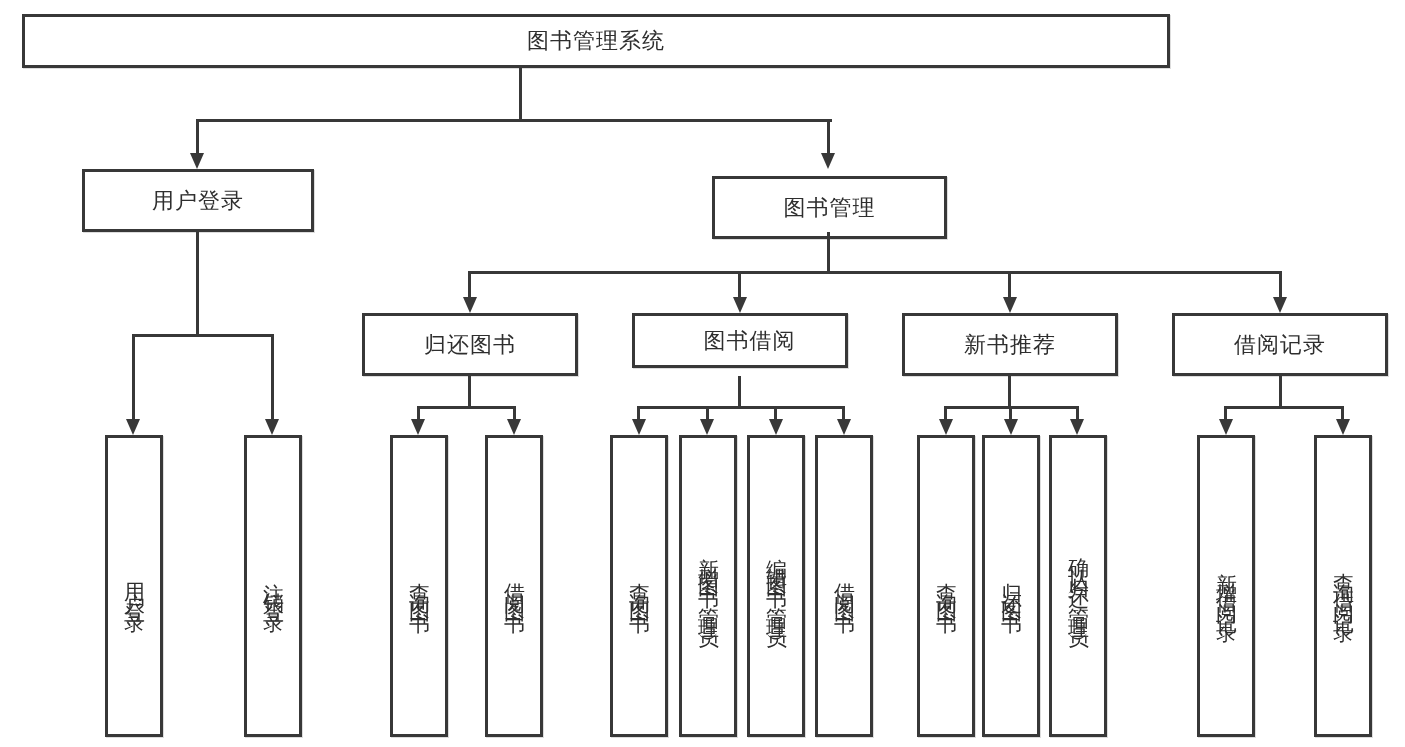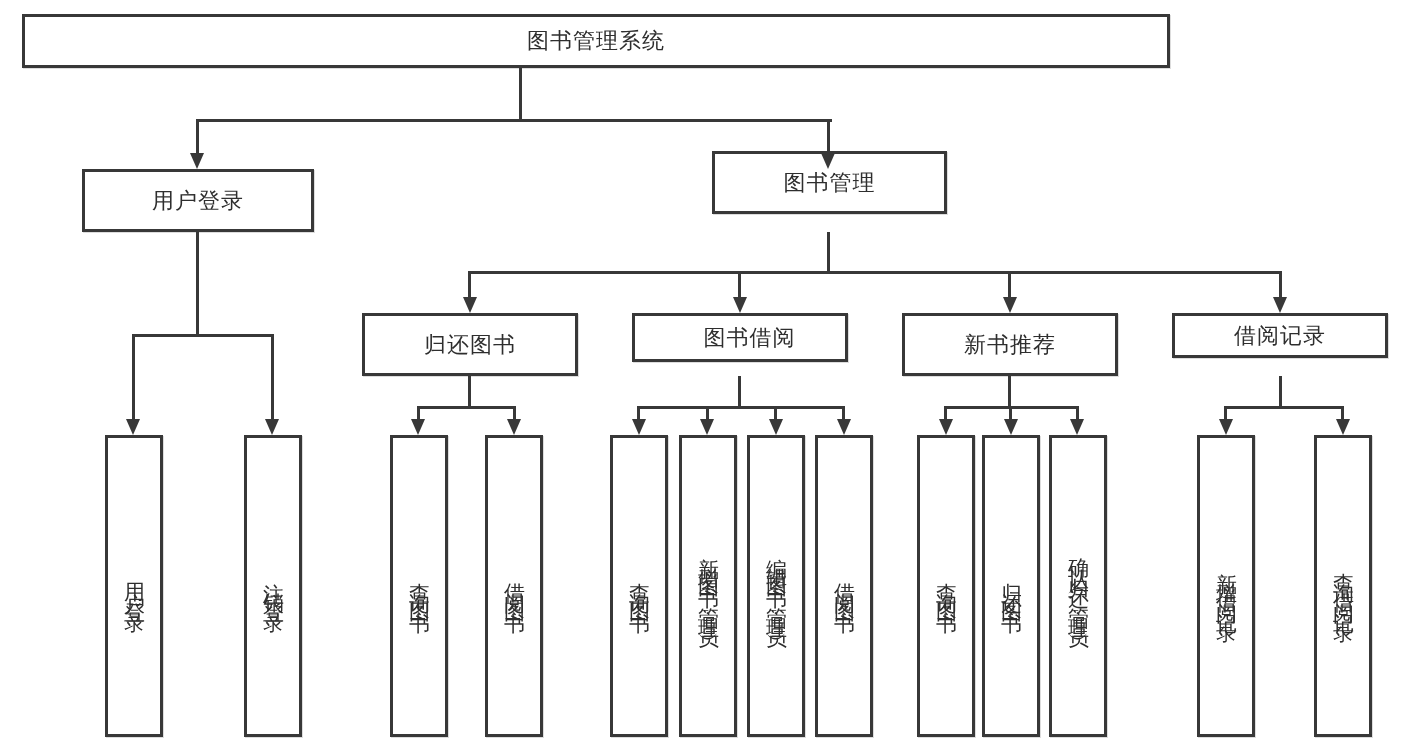--- a/index.html
+++ b/index.html
@@ -59,34 +59,34 @@
 
 <div class="canvas">
 
   <div class="node h-label" style="left:22px; top:14px; width:1148px; height:54px;">
     <span>图书管理系统</span>
   </div>
 
   <div class="node h-label" style="left:82px; top:169px; width:232px; height:63px;">
     <span>用户登录</span>
   </div>
-  <div class="node h-label" style="left:712px; top:151px; width:235px; height:63px;">
+  <div class="node h-label" style="left:712px; top:176px; width:235px; height:63px;">
     <span>图书管理</span>
   </div>
 
   <div class="node h-label" style="left:362px; top:313px; width:216px; height:63px;">
     <span>归还图书</span>
   </div>
-  <div class="node h-label" style="left:632px; top:313px; width:216px; height:49px;padding-left:19px;">
+  <div class="node h-label" style="left:632px; top:313px; width:216px; height:55px;padding-left:19px;">
     <span>图书借阅</span>
   </div>
   <div class="node h-label" style="left:902px; top:313px; width:216px; height:63px;">
     <span>新书推荐</span>
   </div>
-  <div class="node h-label" style="left:1172px; top:313px; width:216px; height:45px;">
+  <div class="node h-label" style="left:1172px; top:313px; width:216px; height:63px;">
     <span>借阅记录</span>
   </div>
 
   <div class="node leaf" style="left:105px; top:435px; width:58px; height:302px;">
     <span>用户登录</span>
   </div>
   <div class="node leaf" style="left:244px; top:435px; width:58px; height:302px;">
     <span>注销登录</span>
   </div>
 

